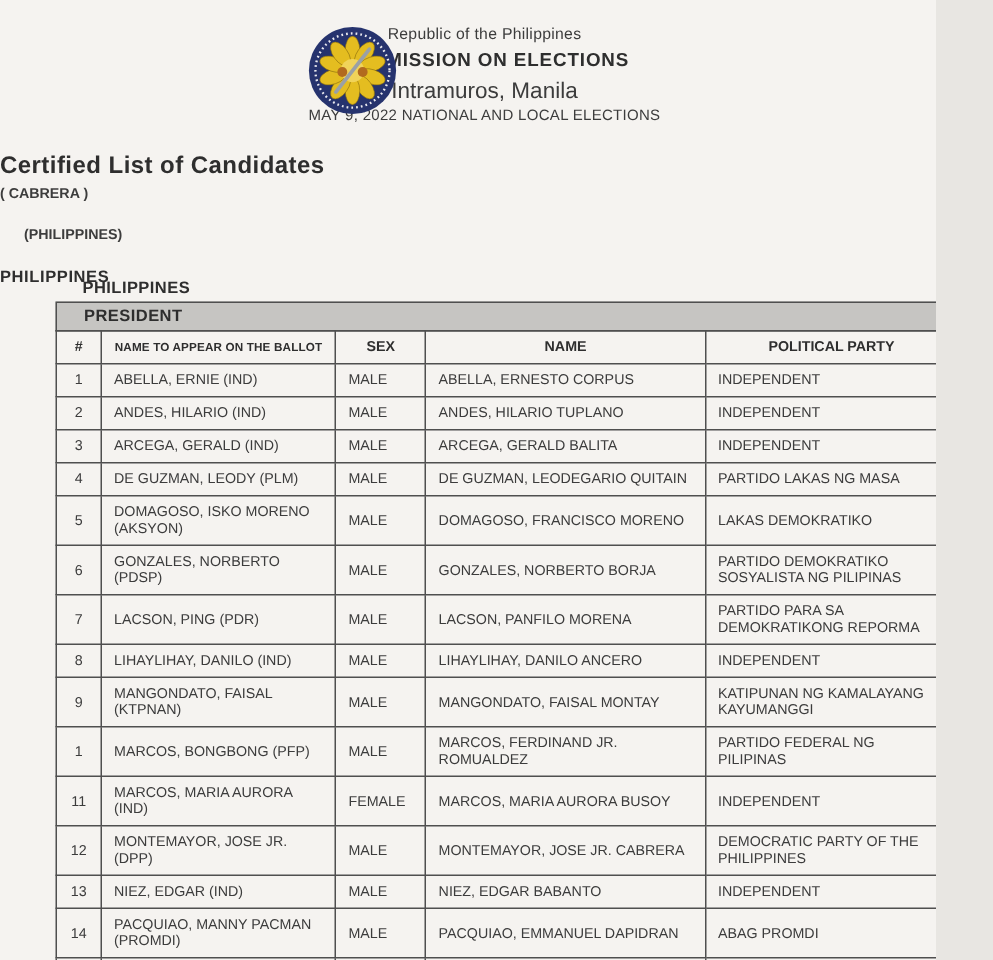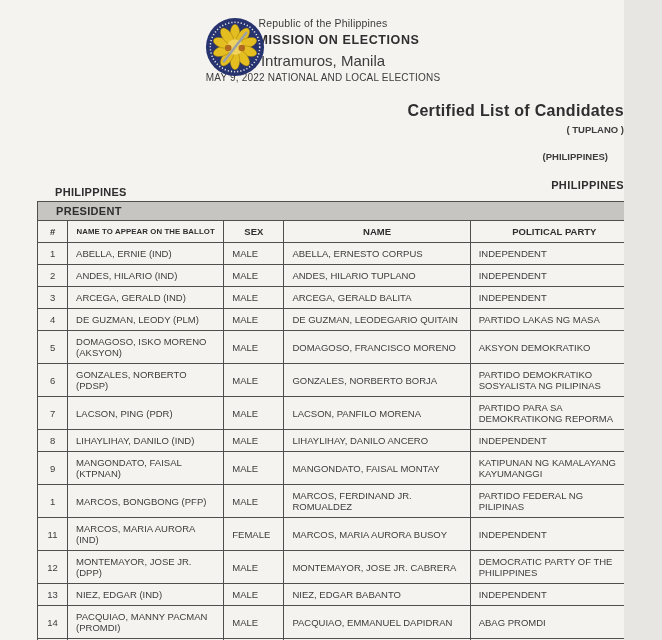--- a/index.html
+++ b/index.html
@@ -27,21 +27,21 @@
   .seal-ring{fill:none;stroke:#e9e9ef;stroke-width:1.6;stroke-dasharray:1.2 2.1;}
   .seal-petal{fill:var(--seal-yellow);stroke:#8a6d0c;stroke-width:.4;}
   .seal-core{fill:#f0d35a;}
   .seal-blob{fill:var(--seal-orange);}
   .seal-rod{fill:var(--seal-metal);}
   .h-republic{font-size:10.5px;letter-spacing:.2px;margin:0 0 4px 0;}
   .h-commission{font-size:12.5px;font-weight:700;letter-spacing:.6px;color:var(--ink-dark);margin:0 0 5px 0;}
   .h-address{font-size:15px;margin:0 0 3px 0;}
   .h-election{font-size:10px;letter-spacing:.2px;margin:0;}
   
-  .title-block{text-align:right;margin-top:17px;}
+  .title-block{text-align:left;margin-top:17px;}
   .t-main{font-size:16px;font-weight:700;letter-spacing:.3px;color:var(--ink-dark);margin:0 0 4px 0;}
   .t-scope{font-size:9.5px;font-weight:700;margin:0 0 2px 0;}
   .t-region{font-size:9.5px;font-weight:700;margin:16px;}
   .t-subregion{font-size:11px;font-weight:700;letter-spacing:.4px;margin:17px 0 0 0;color:var(--ink-dark);}
   
   .table-wrap{position:absolute;left:37px;top:186px;width:602px;}
   .section-label{font-size:11px;font-weight:700;letter-spacing:.3px;color:var(--ink-dark);padding-left:18px;margin-bottom:3px;}
   .position-bar{
     background:var(--bar-gray);border:1px solid var(--line);
     font-size:11px;font-weight:700;letter-spacing:.3px;color:var(--ink-dark);
@@ -86,21 +86,21 @@
     <div class="hgroup">
       <p class="h-republic">Republic of the Philippines</p>
       <p class="h-commission">COMMISSION ON ELECTIONS</p>
       <p class="h-address">Intramuros, Manila</p>
       <p class="h-election">MAY 9, 2022 NATIONAL AND LOCAL ELECTIONS</p>
     </div>
   </div>
 
   <div class="title-block">
     <p class="t-main">Certified List of Candidates</p>
-    <p class="t-scope">( TUPLANO )</p>
+    <p class="t-scope">( CABRERA )</p>
     <p class="t-region">(PHILIPPINES)</p>
     <p class="t-subregion">PHILIPPINES</p>
   </div>
 
   <div class="table-wrap">
     <div class="section-label">PHILIPPINES</div>
     <div class="position-bar">PRESIDENT</div>
 
     <table>
       <colgroup>
@@ -151,21 +151,21 @@
     <td class="c-name">DE GUZMAN, LEODEGARIO QUITAIN</td>
     <td class="c-party">PARTIDO LAKAS NG MASA</td>
   </tr>
 
   <tr>
     <td class="c-num">5</td>
     <td class="c-ballot">DOMAGOSO, ISKO MORENO
 (AKSYON)</td>
     <td class="c-sex">MALE</td>
     <td class="c-name">DOMAGOSO, FRANCISCO MORENO</td>
-    <td class="c-party">AKSYON DEMOKRATIKO</td>
+    <td class="c-party">LAKAS DEMOKRATIKO</td>
   </tr>
 
   <tr>
     <td class="c-num">6</td>
     <td class="c-ballot">GONZALES, NORBERTO (PDSP)</td>
     <td class="c-sex">MALE</td>
     <td class="c-name">GONZALES, NORBERTO BORJA</td>
     <td class="c-party">PARTIDO DEMOKRATIKO
 SOSYALISTA NG PILIPINAS</td>
   </tr>

